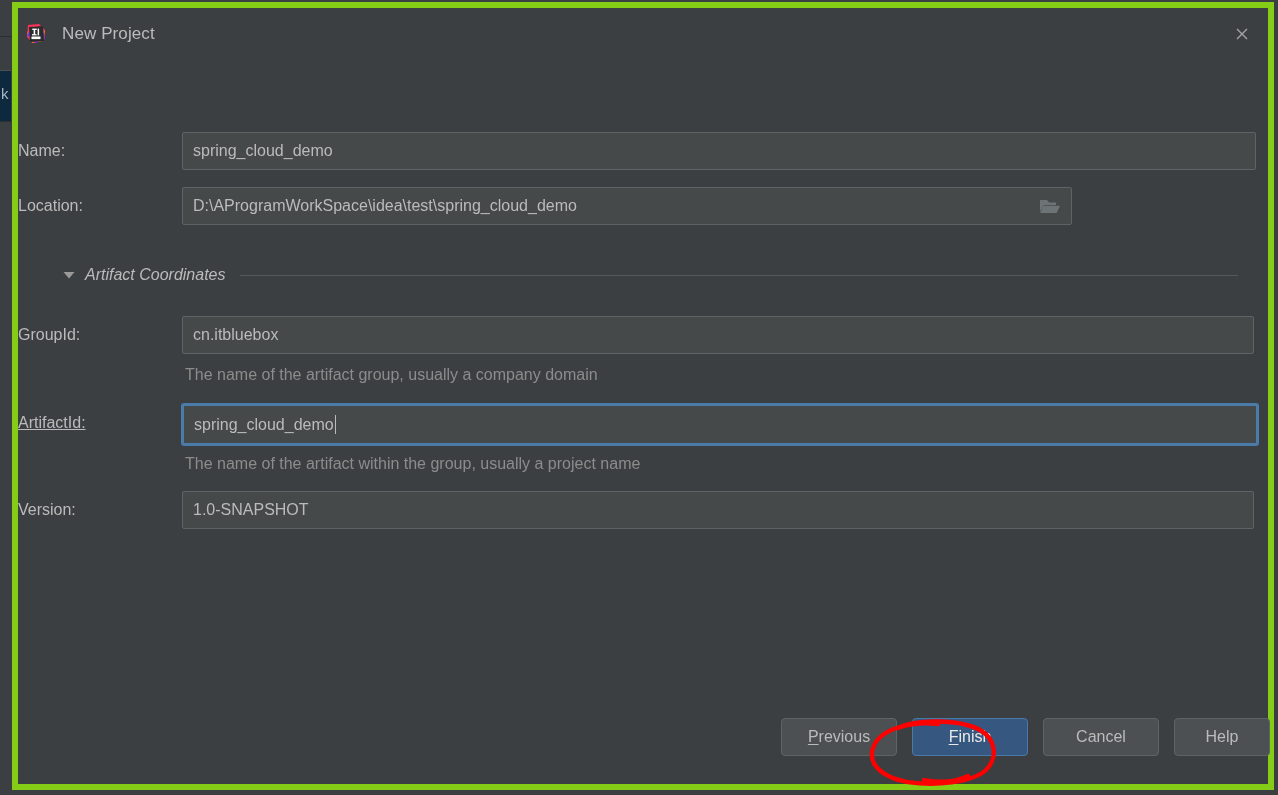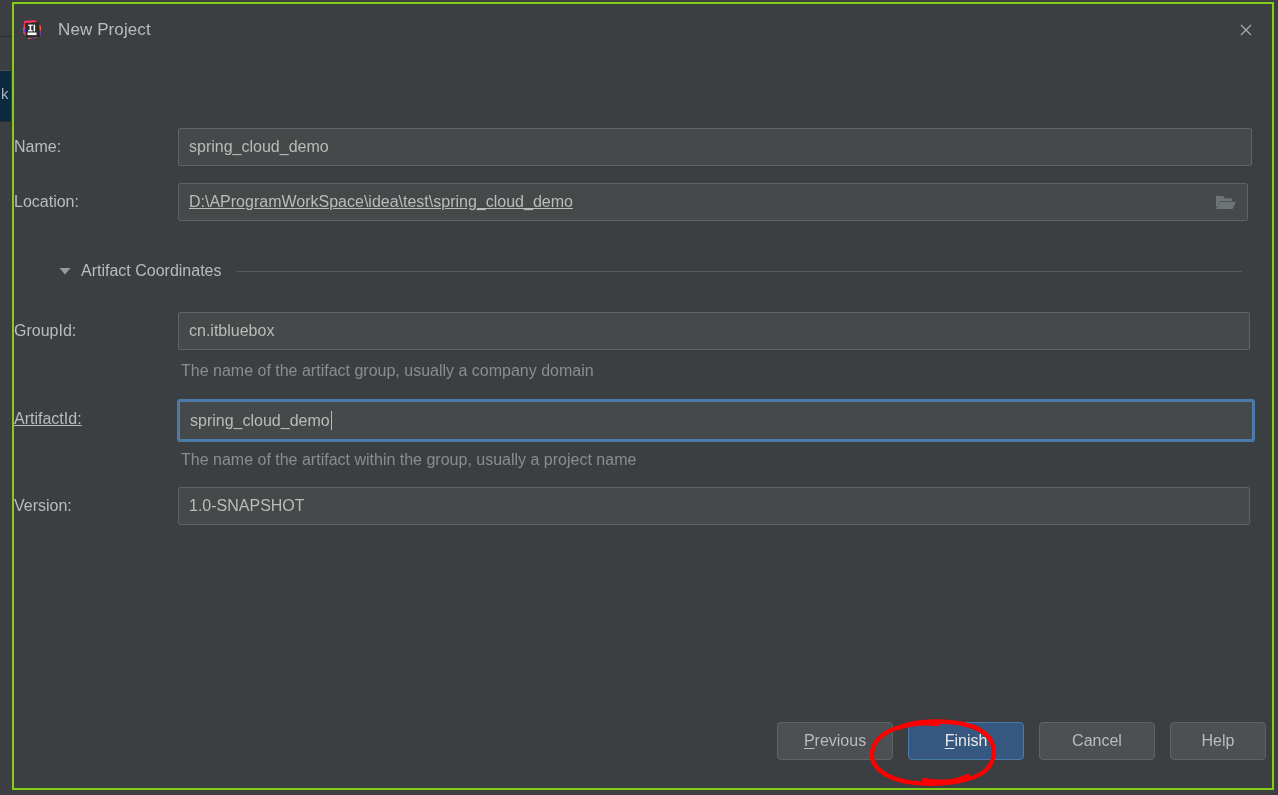--- a/index.html
+++ b/index.html
@@ -38,21 +38,21 @@
     position: absolute; left: 0; top: 36px;
     width: 12px; height: 1px; background: #2b2e30;
   }
 
   
   #dialog {
     position: absolute;
     left: 12px; top: 2px;
     width: 1262px; height: 788px;
     background: #3c3f41;
-    border: 2px solid #84cc16;
+    border: 6px solid #84cc16;
     display: flex; flex-direction: column;
   }
 
   
   #title-bar {
     position: relative;
     height: 52px;
     flex: 0 0 52px;
     background: #3c3f41;
     display: flex; align-items: center;
@@ -143,20 +143,21 @@
   }
 
   
   #section-header {
     position: absolute;
     left: 44px; top: 203px;
     right: 30px;
     height: 24px;
     display: flex; align-items: center;
     cursor: default;
+    font-style: italic;
   }
   #section-arrow {
     width: 14px; height: 14px;
     flex: 0 0 14px;
     display: flex; align-items: center; justify-content: center;
     margin-right: 9px;
   }
   #section-title {
     font-size: 16px;
     color: #bbbbbb;
@@ -243,21 +244,21 @@
 
     <div class="form-row" style="top:72px;">
       <div class="field-label">Name:</div>
       <div class="text-field" style="left:164px; width:1074px;">
         <span title="Project name">spring_cloud_demo</span>
       </div>
     </div>
 
     <div class="form-row" style="top:127px;">
       <div class="field-label">Location:</div>
-      <div class="text-field" style="left:164px; width:1070px;text-decoration:underline;">
+      <div class="text-field" style="left:164px; width:890px;">
         <span title="Project location">D:\AProgramWorkSpace\idea\test\spring_cloud_demo</span>
         <span class="browse-icon">
           <svg width="22" height="17" viewBox="0 0 22 17">
             <path d="M1 14 L1 2 L8 2 L10 4.5 L17 4.5 L17 7 L5 7 L1 14 Z" fill="#6e7476"></path>
             <path d="M4.6 7.8 L21 7.8 L17.6 15 L1.2 15 Z" fill="#6e7476"></path>
           </svg>
         </span>
       </div>
     </div>
 

